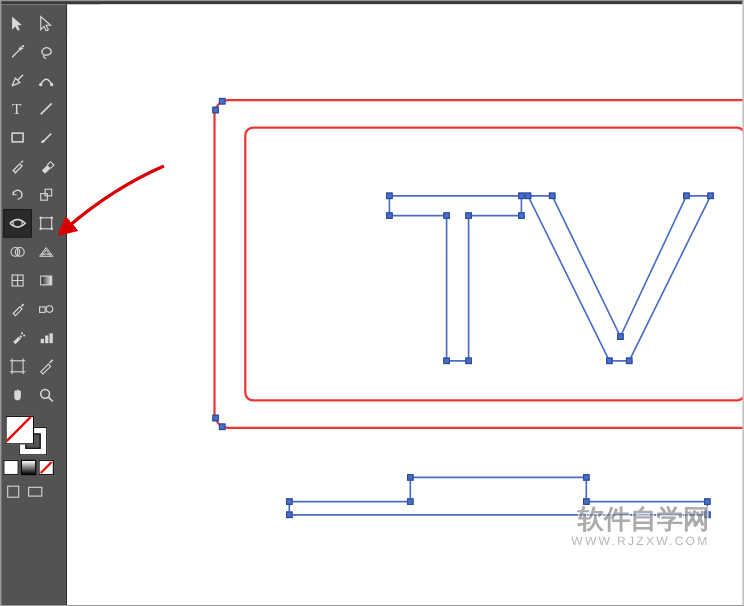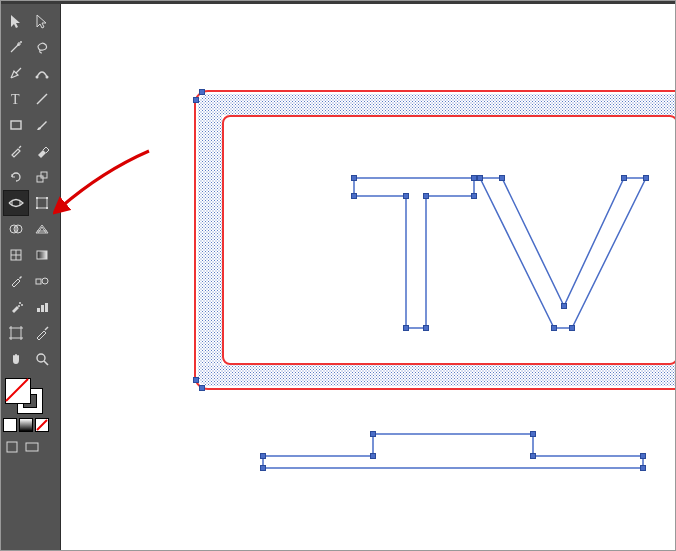--- a/index.html
+++ b/index.html
@@ -511,13 +511,15 @@
 <svg class="red-arrow" width="110" height="90">
   <defs>
     <marker id="ah" markerWidth="10" markerHeight="10" refX="2" refY="3" orient="auto">
       <path d="M0 0 L6 3 L0 6 Z" fill="#d80000"></path>
     </marker>
   </defs>
   <path d="M 96 10 Q 50 30 8 66" stroke="#d80000" stroke-width="3" fill="none" marker-end="url(#ah)"></path>
 </svg>
 
 <div class="watermark">
+  <div class="wm-top">软件自学网</div>
+  <div class="wm-bot">WWW.RJZXW.COM</div>
 </div>
 
 </body></html>

